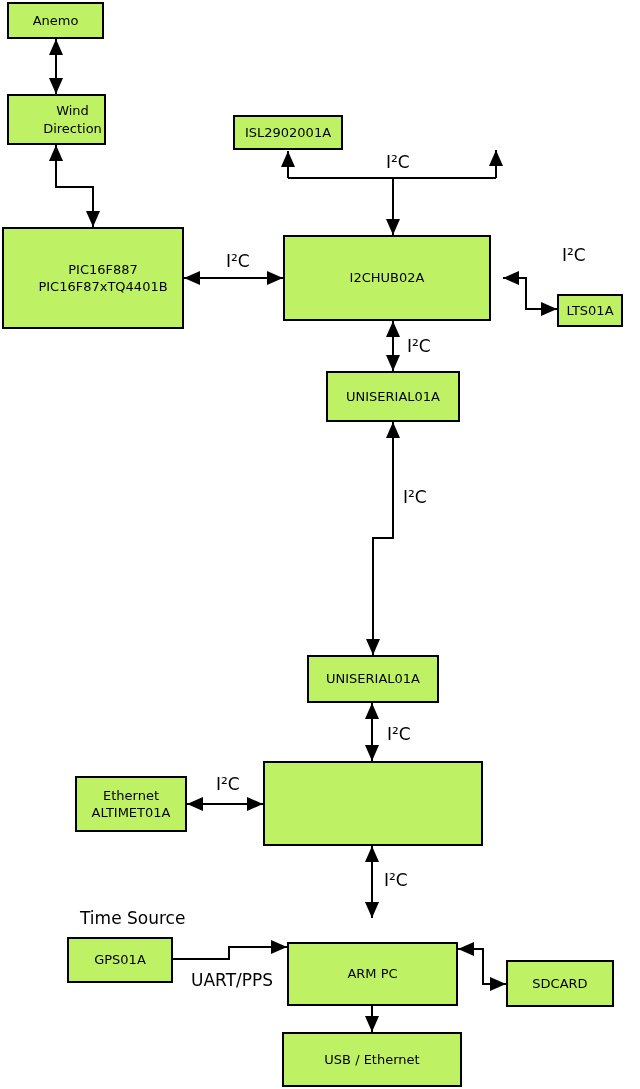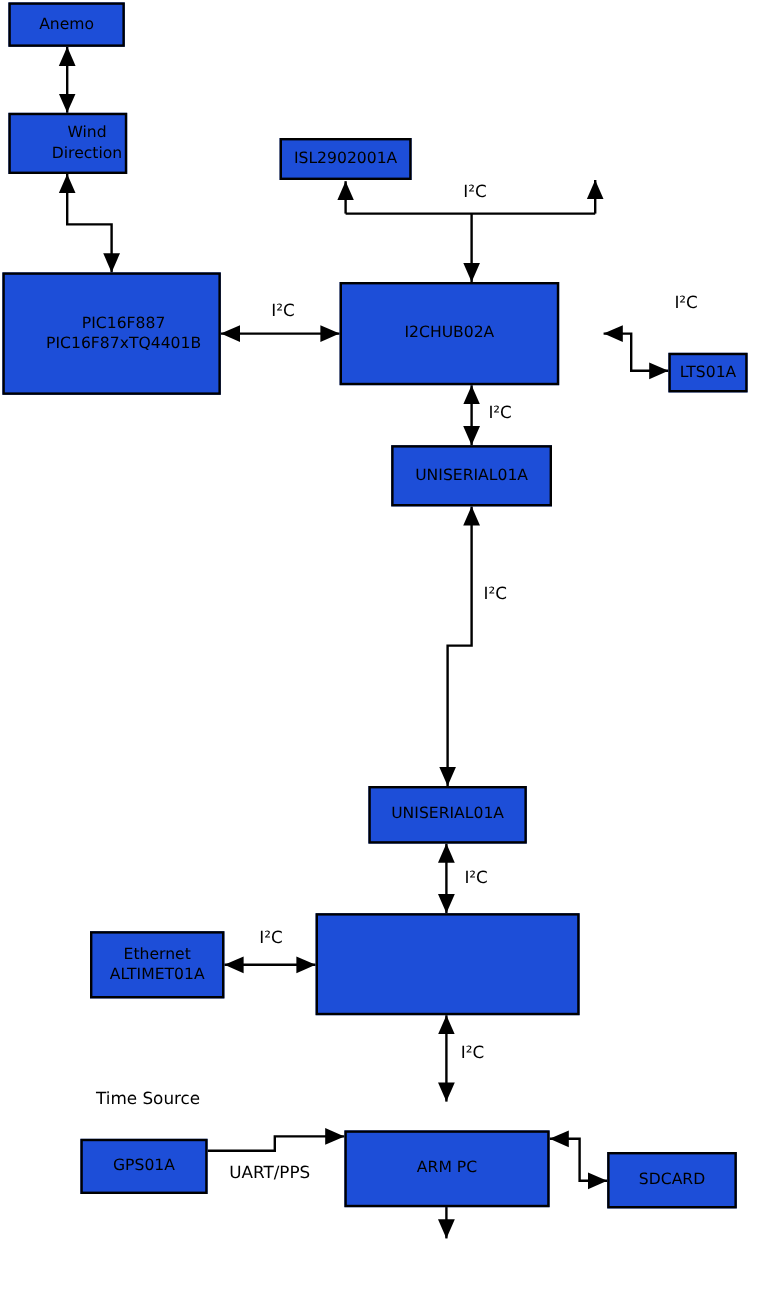--- a/index.html
+++ b/index.html
@@ -9,34 +9,34 @@
     font-family: "DejaVu Sans", "Liberation Sans", sans-serif;
     position: relative;
     overflow: hidden;
   }
   #canvas { position: absolute; left: 0; top: 0; width: 640px; height: 1089px; }
   #wires { position: absolute; left: 0; top: 0; }
   .node {
     position: absolute;
     box-sizing: border-box;
     border: 2px solid #000000;
-    background: #1d4ed8;
+    background: #bef264;
     display: flex;
     flex-direction: column;
     align-items: center;
     justify-content: center;
     font-size: 13px;
     line-height: 1.32;
     color: #000000;
     text-align: center;
     white-space: nowrap;
   }
   .edge-label {
     position: absolute;
-    font-size: 14px;
+    font-size: 17px;
     color: #000000;
     white-space: nowrap;
   }
   polyline { fill: none; stroke: #000000; stroke-width: 2; }
 </style>
 </head>
 <body>
 
 <div id="canvas">
 
@@ -76,21 +76,21 @@
   <div class="node" style="left:2px; top:227px; width:182px; height:102px;padding-left:20px;">
     <span>PIC16F887</span>
     <span>PIC16F87xTQ4401B</span>
   </div>
 
   <div class="node" style="left:233px; top:115px; width:110px; height:35px;">
     <span>ISL2902001A</span>
   </div>
 
 
-  <div class="node" style="left:283px; top:235px; width:183px; height:86px;">
+  <div class="node" style="left:283px; top:235px; width:208px; height:86px;">
     <span>I2CHUB02A</span>
   </div>
 
   <div class="node" style="left:557px; top:294px; width:66px; height:33px;">
     <span>LTS01A</span>
   </div>
 
   <div class="node" style="left:326px; top:371px; width:134px; height:51px;">
     <span>UNISERIAL01A</span>
   </div>
@@ -105,28 +105,31 @@
 
   <div class="node" style="left:75px; top:776px; width:112px; height:56px;">
     <span>Ethernet</span>
     <span>ALTIMET01A</span>
   </div>
 
   <div class="node" style="left:287px; top:918px; width:171px; height:64px;margin-top:24px;">
     <span>ARM PC</span>
   </div>
 
-  <div class="node" style="left:67px; top:937px; width:106px; height:46px;margin-top:12px;">
+  <div class="node" style="left:67px; top:937px; width:106px; height:46px;">
     <span>GPS01A</span>
   </div>
 
   <div class="node" style="left:506px; top:960px; width:108px; height:47px;">
     <span>SDCARD</span>
   </div>
 
+  <div class="node" style="left:282px; top:1032px; width:180px; height:55px;">
+    <span>USB / Ethernet</span>
+  </div>
 
   <div class="edge-label" style="left:226px; top:251px;">I²C</div>
   <div class="edge-label" style="left:386px; top:152px;">I²C</div>
   <div class="edge-label" style="left:562px; top:245px;">I²C</div>
   <div class="edge-label" style="left:407px; top:336px;">I²C</div>
   <div class="edge-label" style="left:403px; top:487px;">I²C</div>
   <div class="edge-label" style="left:387px; top:724px;">I²C</div>
   <div class="edge-label" style="left:216px; top:774px;">I²C</div>
   <div class="edge-label" style="left:384px; top:870px;">I²C</div>
   <div class="edge-label" style="left:80px; top:908px;">Time Source</div>

